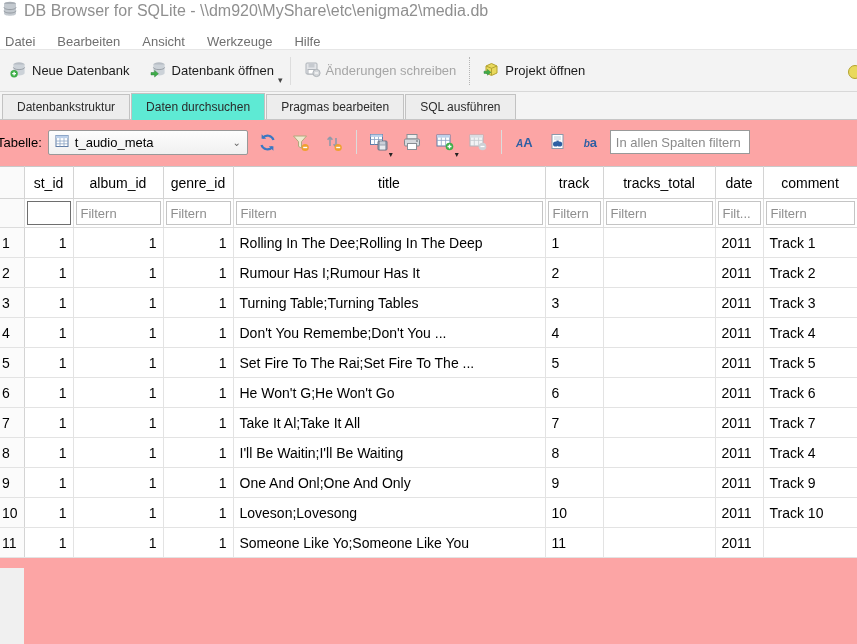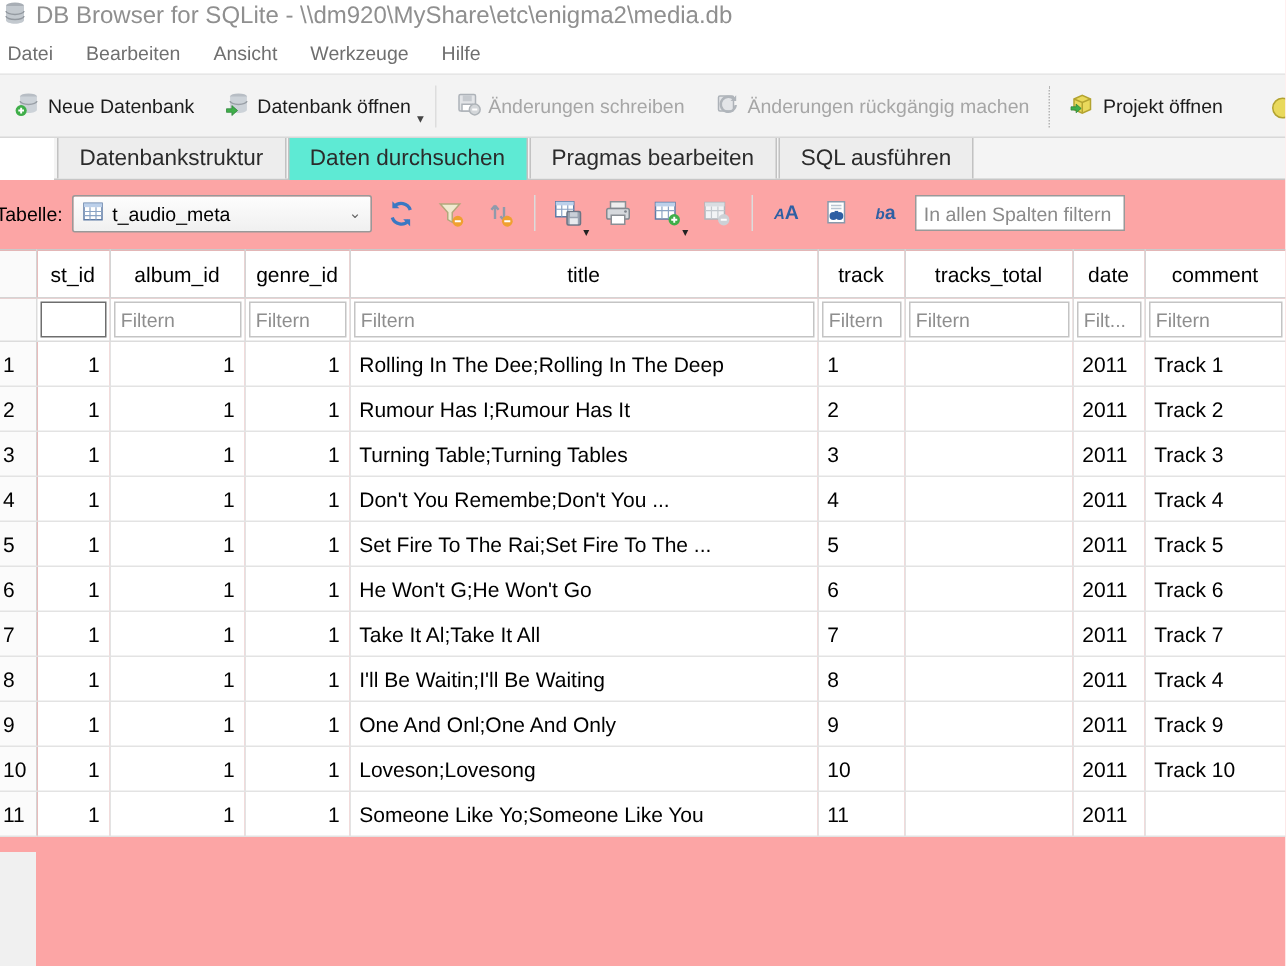--- a/index.html
+++ b/index.html
@@ -6,38 +6,38 @@
   html,body { background:#ffffff; }
   .window{
     width:857px; height:644px; position:relative; overflow:hidden;
     background:#fff; font-family:"Liberation Sans","DejaVu Sans",sans-serif;
     color:#000;
   }
   
   .titlebar{ height:22px; display:flex; align-items:center; gap:6px;
     padding-left:2px; font-size:16px; color:#8f8f8f; background:#fff; }
   
-  .menubar{ height:27px; display:flex; align-items:center; font-size:13px;
+  .menubar{ height:27px; display:flex; align-items:flex-end; font-size:13px;
     color:#6f6f6f; background:#fff; }
   .menubar .mitem{ padding:0 11px; cursor:default; }
   .menubar .mitem:first-child{ margin-left:-6px; }
   
   .toolbar{ height:43px; background:#f3f3f3; border-top:1px solid #e6e6e6;
     border-bottom:1px solid #d8d8d8; display:flex; align-items:center;
     font-size:13px; position:relative; overflow:hidden; }
   .tbtn{ display:flex; align-items:center; gap:5px; padding:0 10px; height:100%; color:#1c1c1c; }
   .tbtn.disabled{ color:#a6a6a6; }
   .tbtn svg{ flex:0 0 auto; }
   .drop-caret{ font-size:9px; color:#444; position:relative; top:9px; margin-left:-6px; margin-right:4px;}
   .tsep{ width:1px; height:28px; background:#ddd; margin:0 3px; }
   .tsep.dotted{ background:none; border-left:1px dotted #b5b5b5; }
   .edge-icon{ position:absolute; right:-7px; top:14px; }
   
   .tabbar{ height:28px; background:#f4f4f4; display:flex; align-items:flex-end;
-    border-bottom:1px solid #c6c6c6; padding-left:2px; font-size:15px;margin-left:36px; }
+    border-bottom:1px solid #c6c6c6; padding-left:2px; font-size:12px; }
   .tab{ padding:5px 14px 5px; background:#ededed; border:1px solid #c2c2c2;
     border-bottom:none; margin-right:1px; color:#2b2b2b; cursor:default; }
   .tab.active{ background:#5eead4; margin-bottom:-1px; padding-top:6px; padding-bottom:6px; }
   
   .content{ position:relative; height:524px; background:#fca5a5; }
   .controls{ height:44px; display:flex; align-items:center; gap:6px; font-size:13px; }
   .tbl-label{ margin-left:-3px; color:#000; }
   .combo{ width:200px; height:25px; border:1px solid #999; border-radius:2px;
     background:linear-gradient(#fdfdfd,#f0f0f0); display:flex; align-items:center;
     padding:0 6px; gap:6px; }
@@ -127,30 +127,20 @@
         <svg width="17" height="17" viewBox="0 0 17 17">
           <rect x="2" y="2" width="11" height="11" rx="1" fill="#e3e5e8" stroke="#adb2b8"></rect>
           <rect x="4.5" y="2.5" width="6" height="4" fill="#c6cacf"></rect>
           <rect x="4" y="8.5" width="7" height="4.5" fill="#fff" stroke="#adb2b8"></rect>
           <circle cx="12.5" cy="12" r="3.6" fill="#d4d7da" stroke="#aeb3b8"></circle>
           <path d="M10.8 12h3.4" stroke="#fff" stroke-width="1.2"></path>
         </svg>
       </span>
       <span>Änderungen schreiben</span>
     </div>
-    <div class="tbtn disabled">
-      <span>
-        <svg width="17" height="17" viewBox="0 0 17 17">
-          <rect x="3" y="3" width="10" height="10" rx="1" fill="#e3e5e8" stroke="#adb2b8"></rect>
-          <path d="M13.5 5.5a5 5 0 1 0 1 3.5" stroke="#b0b5bb" stroke-width="1.6" fill="none"></path>
-          <path d="M14.8 2.5v3.8h-3.8z" fill="#b0b5bb"></path>
-        </svg>
-      </span>
-      <span>Änderungen rückgängig machen</span>
-    </div>
     <div class="tsep dotted"></div>
     <div class="tbtn">
       <span>
         <svg width="17" height="17" viewBox="0 0 17 17">
           <path d="M3 5l5.5-2.5L14 5v7l-5.5 2.5L3 12z" fill="#e9d95c" stroke="#b3a330"></path>
           <path d="M3 5l5.5 2.3L14 5M8.5 7.3V14" stroke="#b3a330" fill="none"></path>
           <path d="M1 10.2h3.4V8.4l3.4 2.9-3.4 2.9v-1.8H1z" fill="#3fae49" stroke="#2c833a" stroke-width="0.5"></path>
         </svg>
       </span>
       <span>Projekt öffnen</span>

